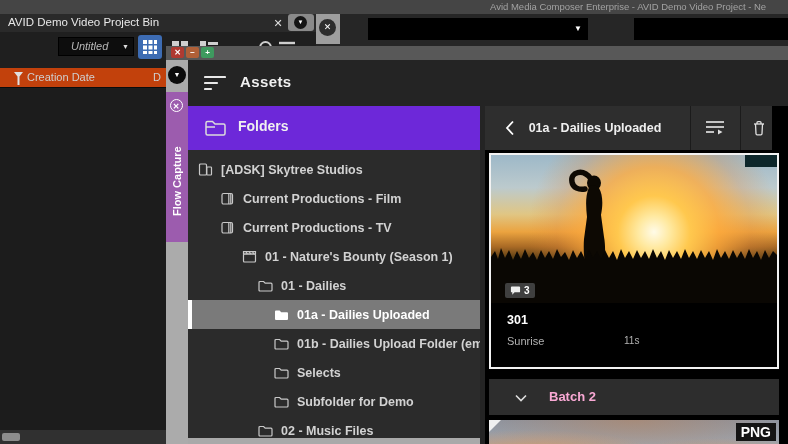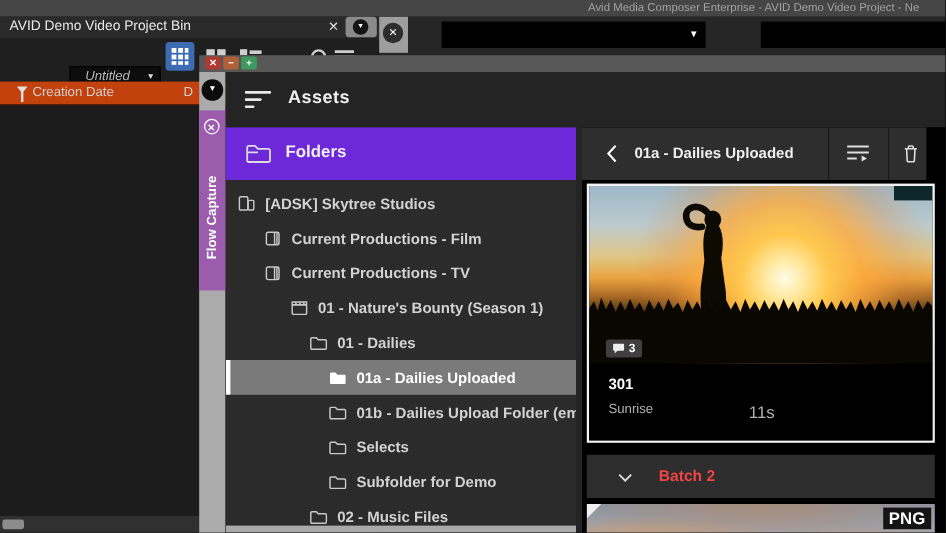--- a/index.html
+++ b/index.html
@@ -14,21 +14,21 @@
   
   .bin { position:absolute; left:0; top:14px; width:316px; height:430px; background:#1d1d1d; }
   .bin-titlebar { position:absolute; left:0; top:0; width:316px; height:18px; background:#2a2a2a; }
   .bin-title { position:absolute; left:8px; top:2px; font-size:11.5px; color:#e8e8e8; white-space:nowrap; }
   .bin-close { position:absolute; left:270px; top:1px; width:16px; height:16px; color:#dedede;
                font-size:11px; line-height:16px; text-align:center; }
   .bin-expand { position:absolute; left:288px; top:0; width:26px; height:17px; background:#8a8a8a; border-radius:3px; }
   .bin-expand .disc { position:absolute; left:6px; top:2px; width:13px; height:13px; border-radius:50%; background:#141414;
                       color:#fff; font-size:6px; line-height:13px; text-align:center; }
   .bin-toolbar { position:absolute; left:0; top:18px; width:316px; height:36px; background:#1f1f1f; }
-  .preset { position:absolute; left:58px; top:23px; width:76px; height:19px; background:#0d0d0d; border:1px solid #000;
+  .preset { position:absolute; left:58px; top:5px; width:76px; height:19px; background:#0d0d0d; border:1px solid #000;
             color:#b8b8b8; font-style:italic; font-size:11px; line-height:17px; padding-left:12px; }
   .preset .caret { position:absolute; right:4px; top:0; font-style:normal; font-size:7px; color:#ddd; }
   .view-grid-btn { position:absolute; left:138px; top:3px; width:24px; height:24px; border-radius:3px;
                    background:var(--accent-blue,#3d6cb3); }
   .tb-icon { position:absolute; top:6px; }
   .bin-colhdr { position:absolute; left:0; top:54px; width:316px; height:20px; background:#c2410c; border-bottom:1px solid #0c0c0c; }
   .colhdr-label { position:absolute; top:3px; font-size:11px; color:#cfcfcf; white-space:nowrap; }
   .bin-body { position:absolute; left:0; top:75px; width:316px; height:341px; background:#1c1c1c; }
   .bin-hscroll { position:absolute; left:0; top:416px; width:166px; height:14px; background:#303030; }
   .bin-hscroll .thumb { position:absolute; left:2px; top:3px; width:18px; height:8px; background:#8c8c8c; border-radius:2px; }
@@ -88,23 +88,23 @@
     background:
       radial-gradient(circle at 57% 52%, #fffbe8 0%, #ffe9a0 9%, #ffc84e 20%, rgba(255,170,60,.78) 36%, rgba(230,140,60,.28) 54%, rgba(0,0,0,0) 70%),
       linear-gradient(180deg, #9db8c8 0%, #bccacd 22%, #e0c684 40%, #eba33f 52%, #a96a25 62%, #43300f 72%, #120c04 84%, #000 100%); }
   .corner-badge { position:absolute; right:0; top:0; width:32px; height:12px; background:#0d272b; }
   .comment-badge { position:absolute; left:14px; top:128px; height:15px; background:#3f3f3f; border-radius:2px;
                    display:flex; align-items:center; padding:0 5px; gap:3px; }
   .comment-count { color:#fff; font-size:10px; font-weight:bold; }
   .clip-info { position:absolute; left:0; top:148px; width:286px; height:64px; background:#000; }
   .clip-name { position:absolute; left:16px; top:10px; font-size:12.5px; font-weight:bold; color:#fff; }
   .clip-sub  { position:absolute; left:16px; top:32px; font-size:11px; color:#b2b2b2; }
-  .clip-dur  { position:absolute; left:133px; top:32px; font-size:14px; color:#b2b2b2; }
+  .clip-dur  { position:absolute; left:133px; top:32px; font-size:10px; color:#b2b2b2; }
   .batch-bar { position:absolute; left:4px; top:273px; width:290px; height:36px; background:#2d2d2d; }
-  .batch-title { position:absolute; left:60px; top:10px; font-size:13px; font-weight:bold; color:#ef4444; }
+  .batch-title { position:absolute; left:60px; top:10px; font-size:13px; font-weight:bold; color:#f9a8d4; }
   .thumb2 { position:absolute; left:4px; top:314px; width:290px; height:60px; overflow:hidden;
     background:
       radial-gradient(ellipse 60% 55% at 15% 55%, rgba(216,152,98,.9), rgba(0,0,0,0) 70%),
       radial-gradient(ellipse 55% 50% at 82% 65%, rgba(209,148,98,.85), rgba(0,0,0,0) 70%),
       radial-gradient(ellipse 70% 80% at 50% 0%, rgba(190,130,85,.5), rgba(0,0,0,0) 75%),
       linear-gradient(180deg, #8d94a0 0%, #a8adb4 60%, #b3b6ba 100%); }
   .fold { position:absolute; left:0; top:0; width:0; height:0; border-top:12px solid #f0f0f0; border-right:12px solid transparent; }
   .png-badge { position:absolute; right:3px; top:3px; background:#141414; color:#fff; font-size:14px; font-weight:bold;
                padding:1px 5px; }
 </style>

